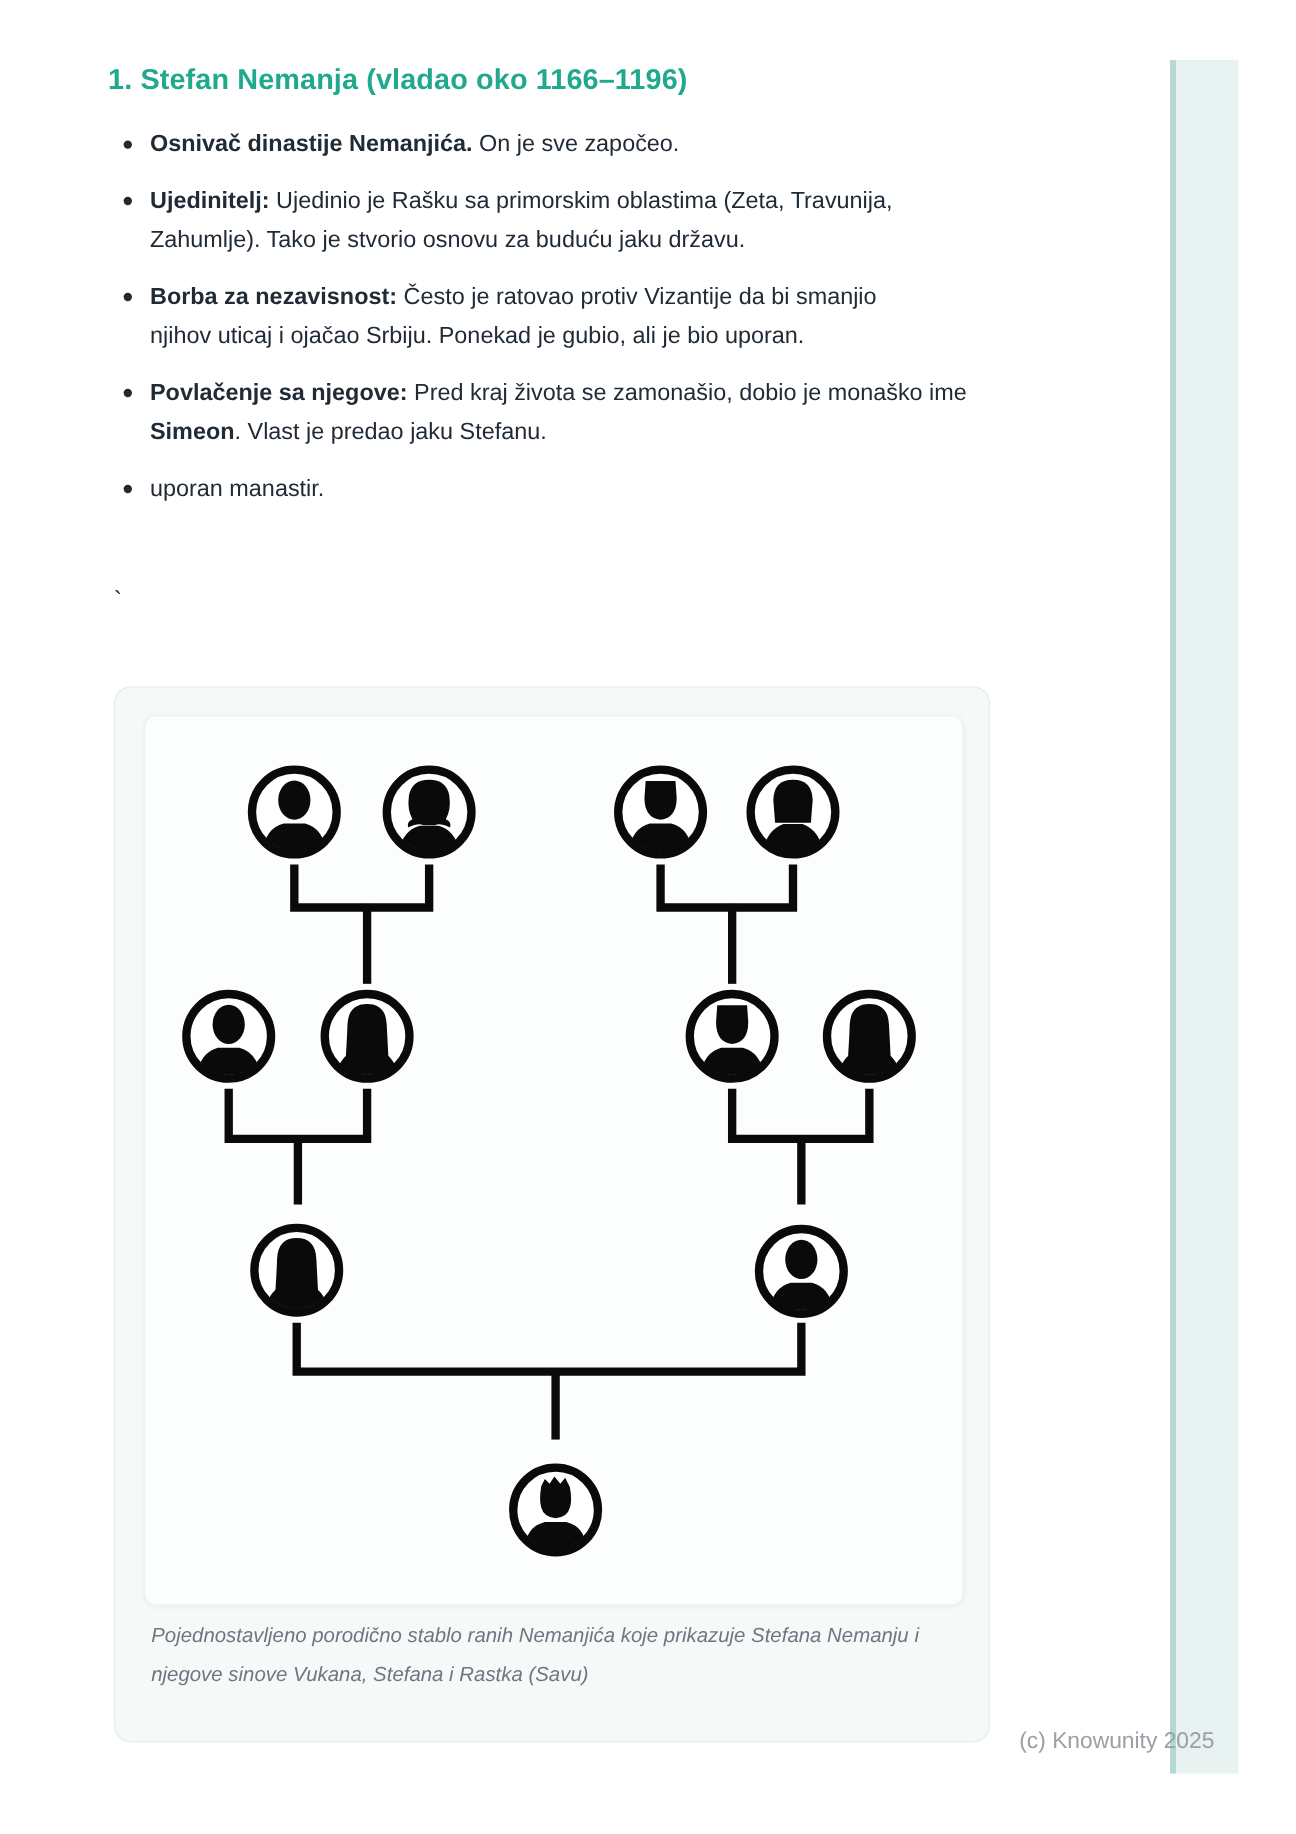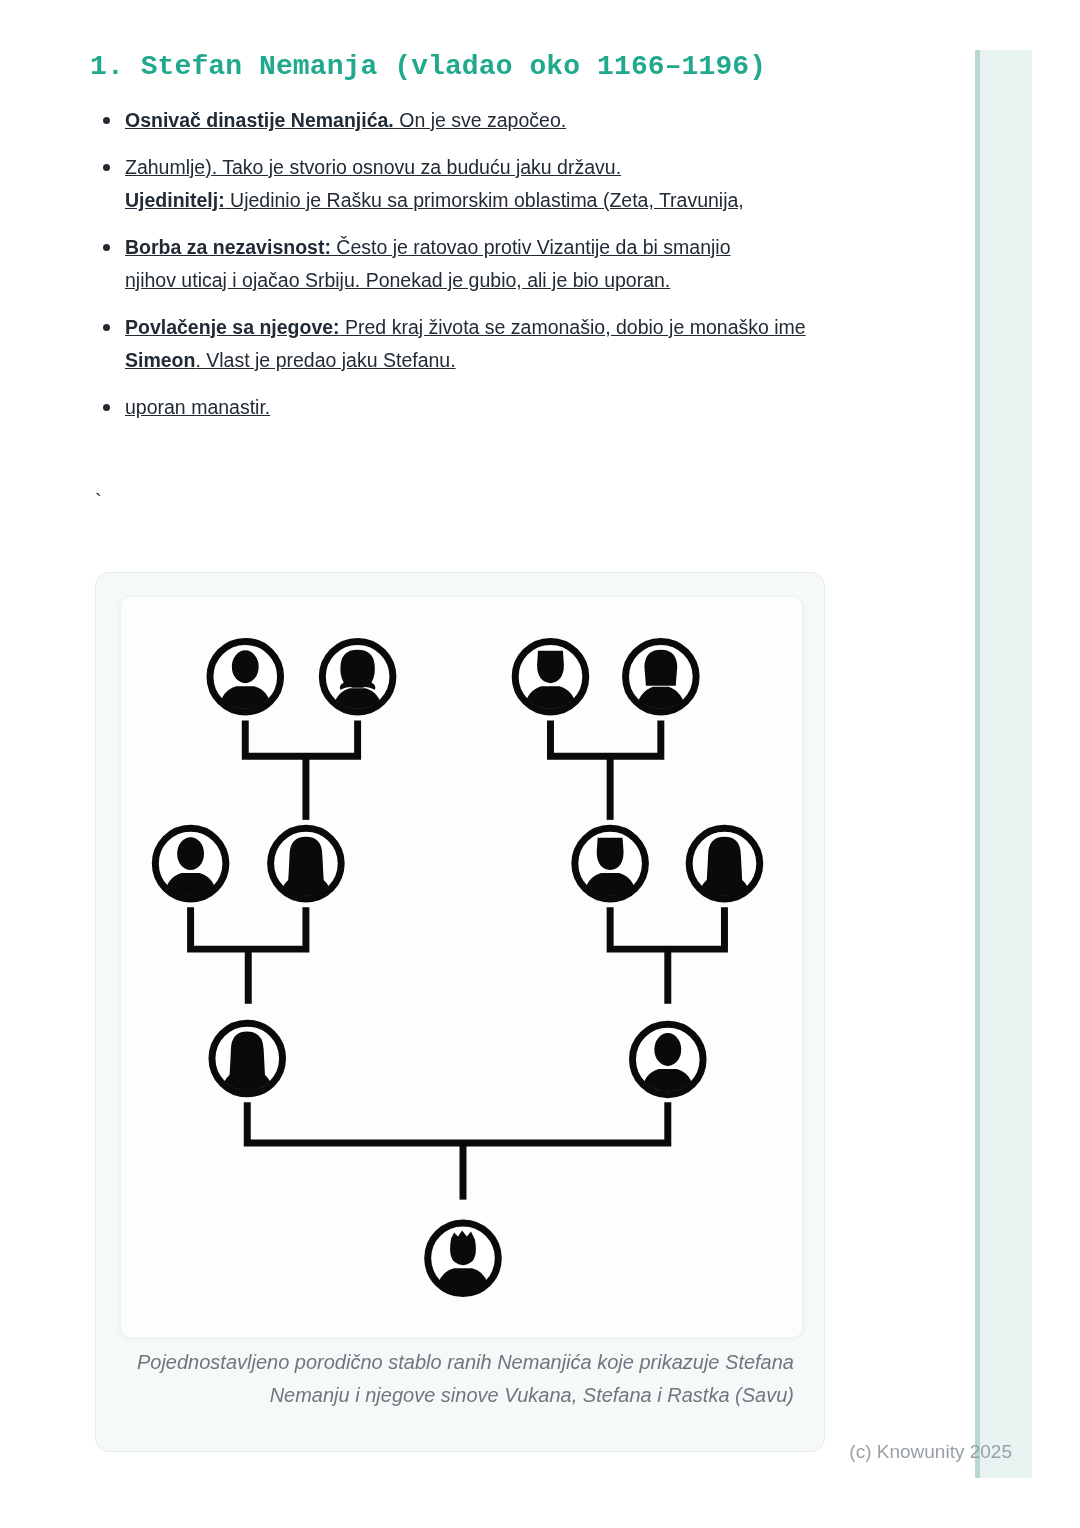--- a/index.html
+++ b/index.html
@@ -18,62 +18,62 @@
   html,body{margin:0;padding:0;background:#ffffff;}
   body{font-family:"Liberation Sans","DejaVu Sans",sans-serif;color:var(--body-text);}
   .page{position:relative;width:1080px;height:1528px;background:#ffffff;overflow:hidden;}
 
   
   .edge-bar{position:absolute;left:975px;top:50px;width:57px;height:1428px;
     background:var(--sidebar-fill);border-left:5px solid var(--sidebar-edge);box-sizing:border-box;}
 
   
   .content{position:absolute;left:90px;top:50px;width:750px;}
-  h1.title{margin:0;font-size:28px;line-height:33px;font-weight:700;color:var(--heading-teal);letter-spacing:.1px;font-family:Liberation Mono, monospace;}
-  ul.bullets{list-style:none;margin:21px 0 14px 0;padding:0;text-decoration:underline;}
+  h1.title{margin:0;font-size:24px;line-height:33px;font-weight:700;color:var(--heading-teal);letter-spacing:.1px;}
+  ul.bullets{list-style:none;margin:21px 0 14px 0;padding:0;}
   ul.bullets li{position:relative;padding-left:35px;margin:0 0 13px 0;font-size:19.5px;line-height:33.5px;}
   ul.bullets .dot{position:absolute;left:13px;top:13px;width:7px;height:7px;border-radius:50%;background:var(--body-text);}
   .bold{font-weight:700;}
   .bline{white-space:nowrap;}
   .stray{position:absolute;left:95px;top:490px;font-size:20px;color:var(--body-text);}
 
   
   .fig-card{position:absolute;left:95px;top:572px;width:730px;height:880px;box-sizing:border-box;
     background:var(--card-bg);border:1px solid var(--card-border);border-radius:14px;}
   .tree-panel{position:absolute;left:24px;top:23px;width:683px;height:742px;box-sizing:border-box;
     background:var(--panel-bg);border:1px solid var(--panel-border);border-radius:10px;
     box-shadow:0 1px 4px rgba(30,50,50,.05);overflow:hidden;}
   .tree-panel svg{display:block;width:100%;height:100%;}
   .tc{fill:none;stroke:var(--silhouette);stroke-width:7;}
   .av-ring{fill:#ffffff;stroke:var(--silhouette);stroke-width:7;}
   .sil{fill:var(--silhouette);}
   .fig-caption{position:absolute;left:0;top:773px;width:100%;}
-  .fig-caption p{margin:0 auto;max-width:668px;text-align:right;font-style:italic;
-    font-size:20px;line-height:33px;color:var(--caption-gray);}
+  .fig-caption p{margin:0 auto;max-width:668px;text-align:left;font-style:italic;
+    font-size:17px;line-height:33px;color:var(--caption-gray);}
 
   .watermark{position:absolute;top:1441px;right:68px;font-size:19px;color:var(--watermark-gray);z-index:5;margin-left:47px;}
 </style>
 </head>
 <body>
 
 <div class="page">
 
   <div class="edge-bar"></div>
 
   <div class="content">
     <h1 class="title">1. Stefan Nemanja (vladao oko 1166–1196)</h1>
     <ul class="bullets">
         <li>
           <span class="dot"></span>
           <div class="bline"><span class="bold">Osnivač dinastije Nemanjića.</span><span> On je sve započeo.</span></div>
         </li>
         <li>
           <span class="dot"></span>
+          <div class="bline"><span class="bold">Ujedinitelj:</span><span> Ujedinio je Rašku sa primorskim oblastima (Zeta, Travunija,</span></div>
           <div class="bline"><span>Zahumlje). Tako je stvorio osnovu za buduću jaku državu.</span></div>
-          <div class="bline"><span class="bold">Ujedinitelj:</span><span> Ujedinio je Rašku sa primorskim oblastima (Zeta, Travunija,</span></div>
         </li>
         <li>
           <span class="dot"></span>
           <div class="bline"><span class="bold">Borba za nezavisnost:</span><span> Često je ratovao protiv Vizantije da bi smanjio</span></div>
           <div class="bline"><span>njihov uticaj i ojačao Srbiju. Ponekad je gubio, ali je bio uporan.</span></div>
         </li>
         <li>
           <span class="dot"></span>
           <div class="bline"><span class="bold">Povlačenje sa njegove:</span><span> Pred kraj života se zamonašio, dobio je monaško ime</span></div>
           <div class="bline"><span class="bold">Simeon</span><span>. Vlast je predao jaku Stefanu.</span></div>

